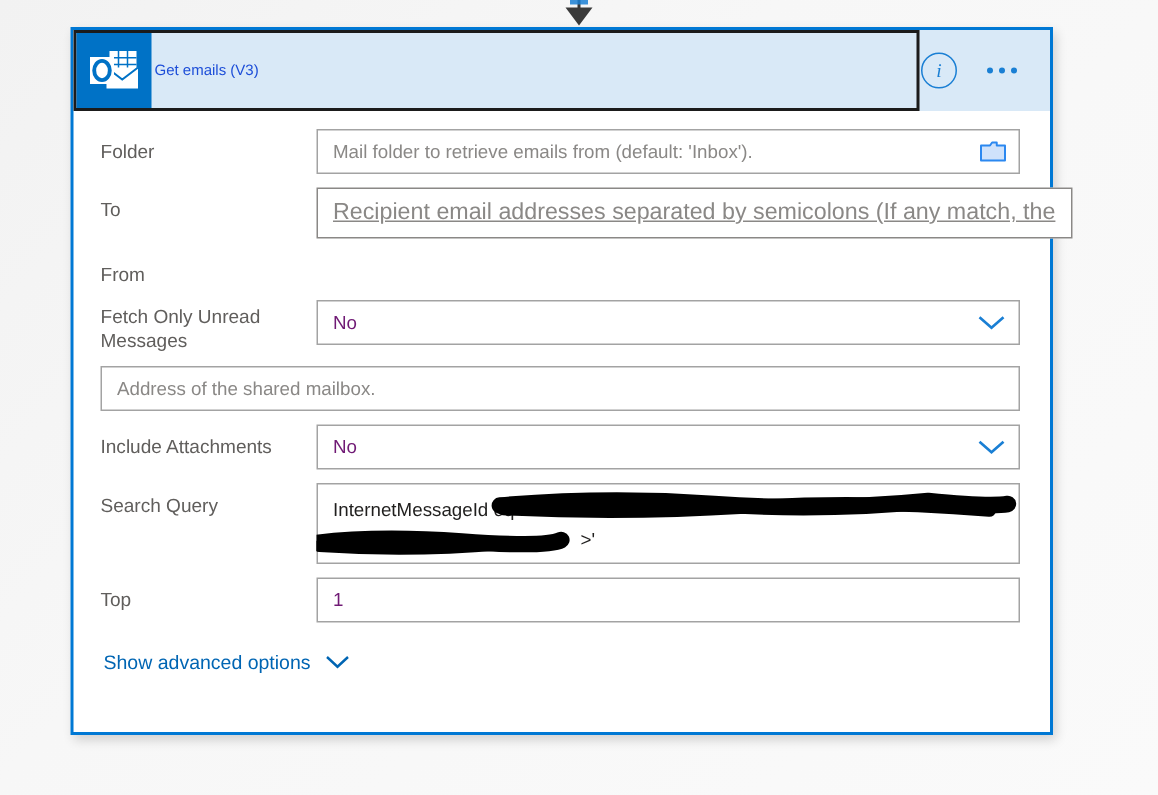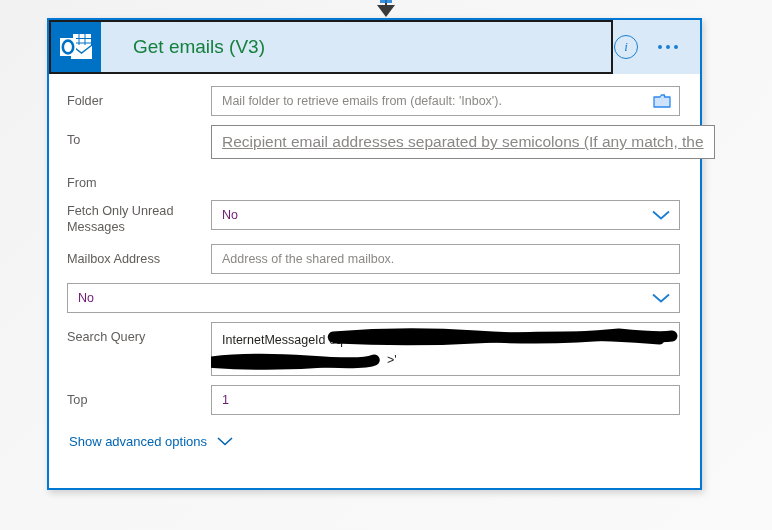--- a/index.html
+++ b/index.html
@@ -66,23 +66,23 @@
     align-items: center;
     justify-content: center;
     flex: none;
     position: relative;
     z-index: 2;
   }
   .header-title {
     flex: 1;
     display: flex;
     align-items: center;
-    padding-left: 32px;
-    font-size: 19px;
-    color: #15803d;
+    padding-left: 2px;
+    font-size: 10px;
+    color: #1d4ed8;
     position: relative;
     z-index: 2;
   }
   .header-actions {
     display: flex;
     align-items: center;
     gap: 20px;
     padding-right: 22px;
     position: relative;
     z-index: 2;
@@ -283,27 +283,27 @@
         <div class="input-box value-text with-icon">No</div>
         <div class="trailing-icon">
           <svg width="20" height="12" viewBox="0 0 20 12">
             <path d="M2 2.5 L10 9.5 L18 2.5" fill="none" stroke="#1a7fd4" stroke-width="1.8"></path>
           </svg>
         </div>
       </div>
     </div>
 
     <div class="field-row">
-      <div class="field-label">Mailbox Address</div>
       <div class="field-control">
         <div class="input-box">Address of the shared mailbox.</div>
       </div>
     </div>
 
     <div class="field-row">
+      <div class="field-label">Include Attachments</div>
       <div class="field-control">
         <div class="input-box value-text with-icon">No</div>
         <div class="trailing-icon">
           <svg width="20" height="12" viewBox="0 0 20 12">
             <path d="M2 2.5 L10 9.5 L18 2.5" fill="none" stroke="#1a7fd4" stroke-width="1.8"></path>
           </svg>
         </div>
       </div>
     </div>
 

